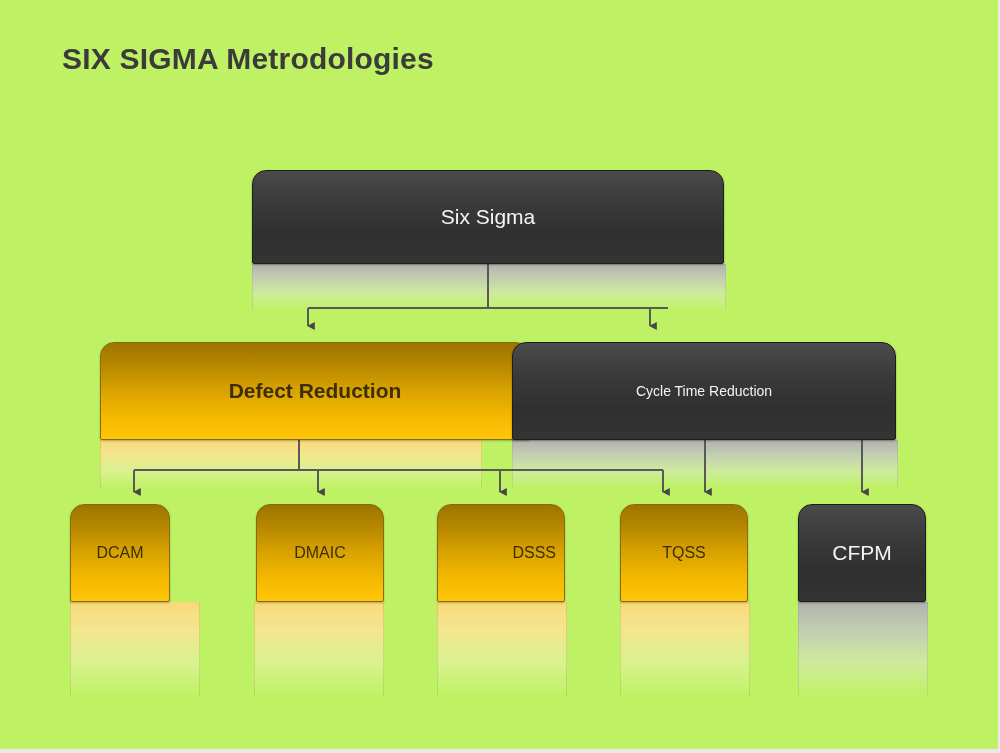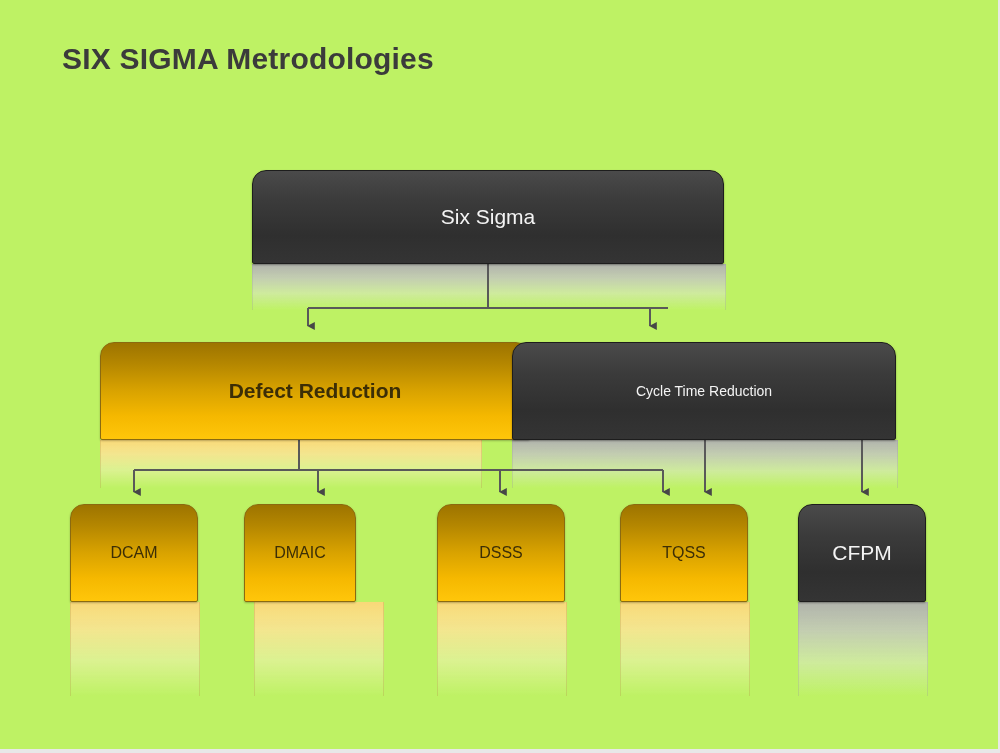--- a/index.html
+++ b/index.html
@@ -152,29 +152,29 @@
   </div>
 
   <div class="node gold" style="left:100px; top:342px; width:430px; height:98px; font-size:21px; font-weight:bold;">
     <span class="label">Defect Reduction</span>
   </div>
 
   <div class="node dark" style="left:512px; top:342px; width:384px; height:98px; font-size:14px;">
     <span class="label">Cycle Time Reduction</span>
   </div>
 
-  <div class="node gold" style="left:70px; top:504px; width:128px; height:98px; font-size:16px;">
+  <div class="node gold" style="left:70px; top:504px; width:100px; height:98px; font-size:16px;">
     <span class="label">DCAM</span>
   </div>
 
-  <div class="node gold" style="left:244px; top:504px; width:112px; height:98px; font-size:16px;">
+  <div class="node gold" style="left:256px; top:504px; width:128px; height:98px; font-size:16px;">
     <span class="label">DMAIC</span>
   </div>
 
-  <div class="node gold" style="left:437px; top:504px; width:128px; height:98px; font-size:16px;">
+  <div class="node gold" style="left:437px; top:504px; width:128px; height:98px; font-size:16px;justify-content:flex-end;">
     <span class="label">DSSS</span>
   </div>
 
   <div class="node gold" style="left:620px; top:504px; width:128px; height:98px; font-size:16px;">
     <span class="label">TQSS</span>
   </div>
 
   <div class="node dark" style="left:798px; top:504px; width:128px; height:98px; font-size:21px;">
     <span class="label">CFPM</span>
   </div>

